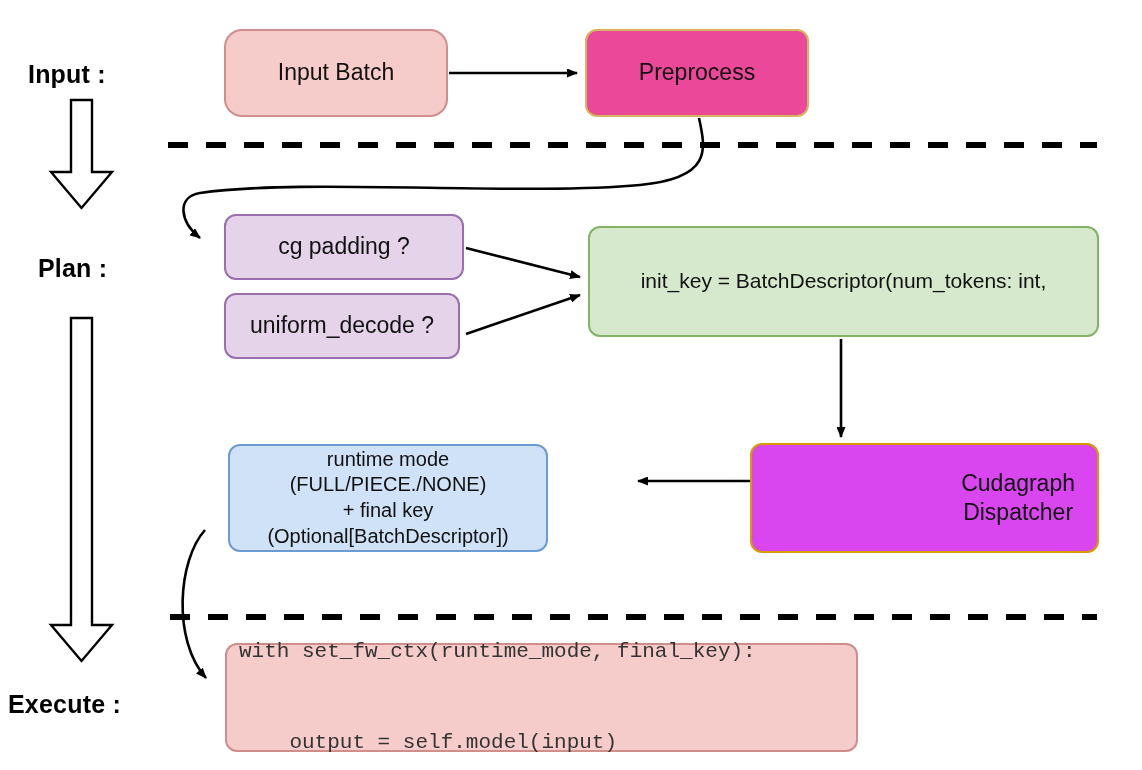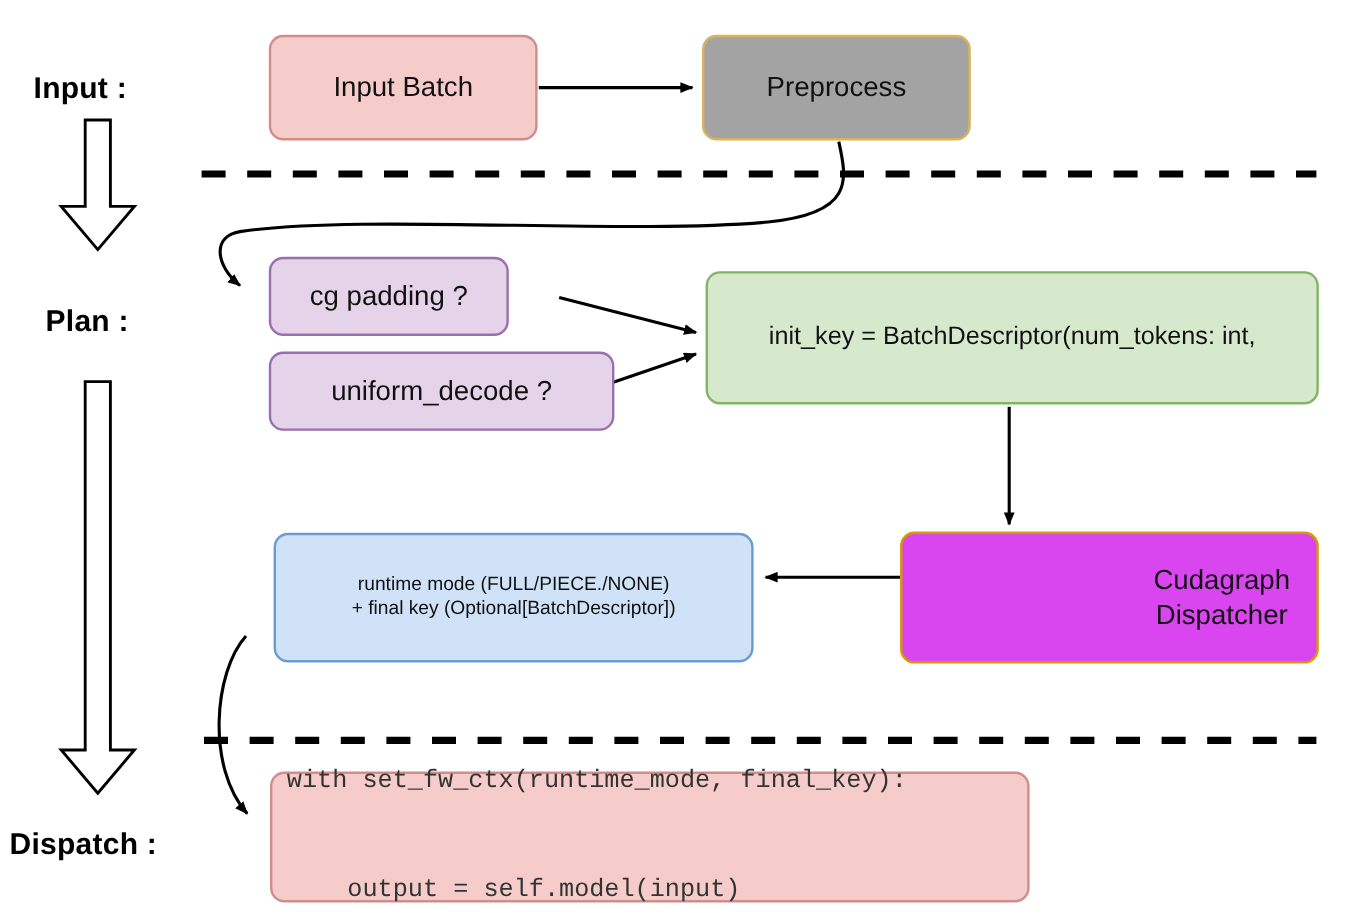--- a/index.html
+++ b/index.html
@@ -10,38 +10,38 @@
     position:absolute;font-family:"Liberation Sans",sans-serif;font-weight:bold;
     font-size:25px;color:#000;white-space:nowrap;letter-spacing:.2px;margin-top:20px;
   }
   .node{
     position:absolute;box-sizing:border-box;border-radius:12px;
     display:flex;align-items:center;justify-content:center;text-align:center;
     font-family:"Liberation Sans",sans-serif;color:#111;line-height:1.28;
     border-width:2px;border-style:solid;
   }
   .node.pink{background:#f5ccca;border-color:#cf8e8c;}
-  .node.yellow{background:#a3a3a3;border-color:#d8b55c;}
+  .node.yellow{background:#ec4899;border-color:#d8b55c;}
   .node.purple{background:#e5d3ea;border-color:#9a6fae;}
   .node.green{background:#d6e9cd;border-color:#82b366;}
   .node.blue{background:#cfe2f8;border-color:#6c9bd2;}
   .node.orange-outer{background:#d946ef;border-color:#d79b00;}
   .node.orange-inner{background:#fbd3b4;border-color:#d79b00;}
   .node.code{
     background:#f5ccca;border-color:#cf8e8c;
     font-family:"Liberation Mono",monospace;
     justify-content:flex-start;text-align:left;white-space:pre;
     font-size:21px;line-height:1.45;padding-left:12px;color:#333;
   }
-  #n-input-batch{left:224px;top:29px;width:224px;height:88px;font-size:23px;}
+  #n-input-batch{left:224px;top:29px;width:224px;height:88px;font-size:23px;border-radius:18px;}
   #n-preprocess{left:585px;top:29px;width:224px;height:88px;font-size:23px;}
-  #n-cg-padding{left:224px;top:214px;width:200px;height:66px;font-size:23px;}
-  #n-uniform-decode{left:224px;top:293px;width:288px;height:66px;font-size:23px;}
+  #n-cg-padding{left:224px;top:214px;width:240px;height:66px;font-size:23px;}
+  #n-uniform-decode{left:224px;top:293px;width:236px;height:66px;font-size:23px;}
   #n-init-key{left:588px;top:226px;width:511px;height:111px;font-size:21px;padding:12px 12px;}
-  #n-runtime-mode{left:228px;top:444px;width:400px;height:108px;font-size:16px;padding:0 10px;}
+  #n-runtime-mode{left:228px;top:444px;width:320px;height:108px;font-size:20px;padding:0 10px;}
   #n-cudagraph-dispatcher{left:750px;top:443px;width:349px;height:110px;
       font-size:23px;justify-content:flex-end;padding-right:22px;}
   #n-dispatch{left:752px;top:443px;width:178px;height:73px;font-size:19px;z-index:2;}
   #n-code{left:225px;top:643px;width:633px;height:109px;}
   #lbl-input{left:28px;top:40px;}
   #lbl-plan{left:38px;top:234px;}
   #lbl-execute{left:8px;top:670px;}
 </style>
 </head>
 <body>
@@ -94,21 +94,21 @@
       <path d="M71,100 L92,100 L92,172 L112,172 L81.5,208 L51,172 L71,172 Z" fill="#ffffff" stroke="#000" stroke-width="2.4" stroke-linejoin="miter"></path>
     </g>
 
     <g>
       <path d="M71,318 L92,318 L92,625 L112,625 L81.5,661 L51,625 L71,625 Z" fill="#ffffff" stroke="#000" stroke-width="2.4" stroke-linejoin="miter"></path>
     </g>
   </svg>
 
   <div class="stage-label" id="lbl-input">Input :</div>
   <div class="stage-label" id="lbl-plan">Plan :</div>
-  <div class="stage-label" id="lbl-execute">Dispatch :</div>
+  <div class="stage-label" id="lbl-execute">Execute :</div>
 
   <div class="node pink" id="n-input-batch">Input Batch</div>
 
   <div class="node yellow" id="n-preprocess">Preprocess</div>
 
   <div class="node purple" id="n-cg-padding">cg padding ?</div>
 
   <div class="node purple" id="n-uniform-decode">uniform_decode ?</div>
 
   <div class="node green" id="n-init-key">

